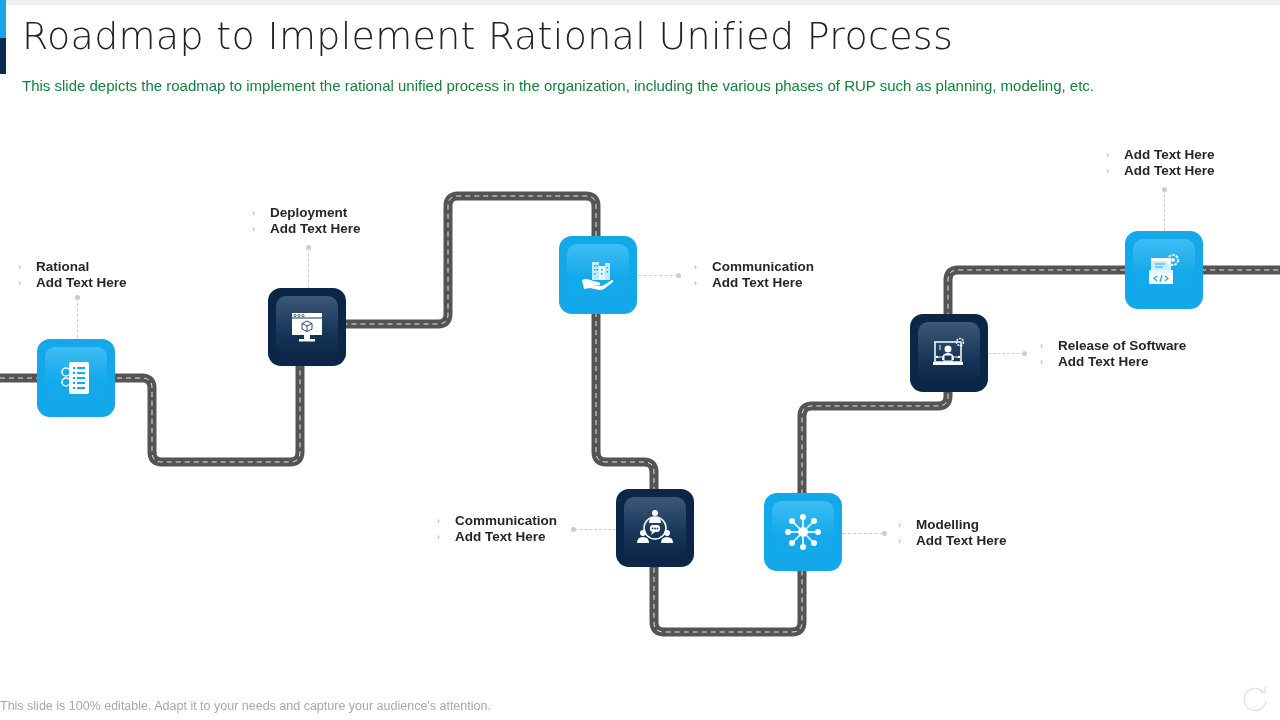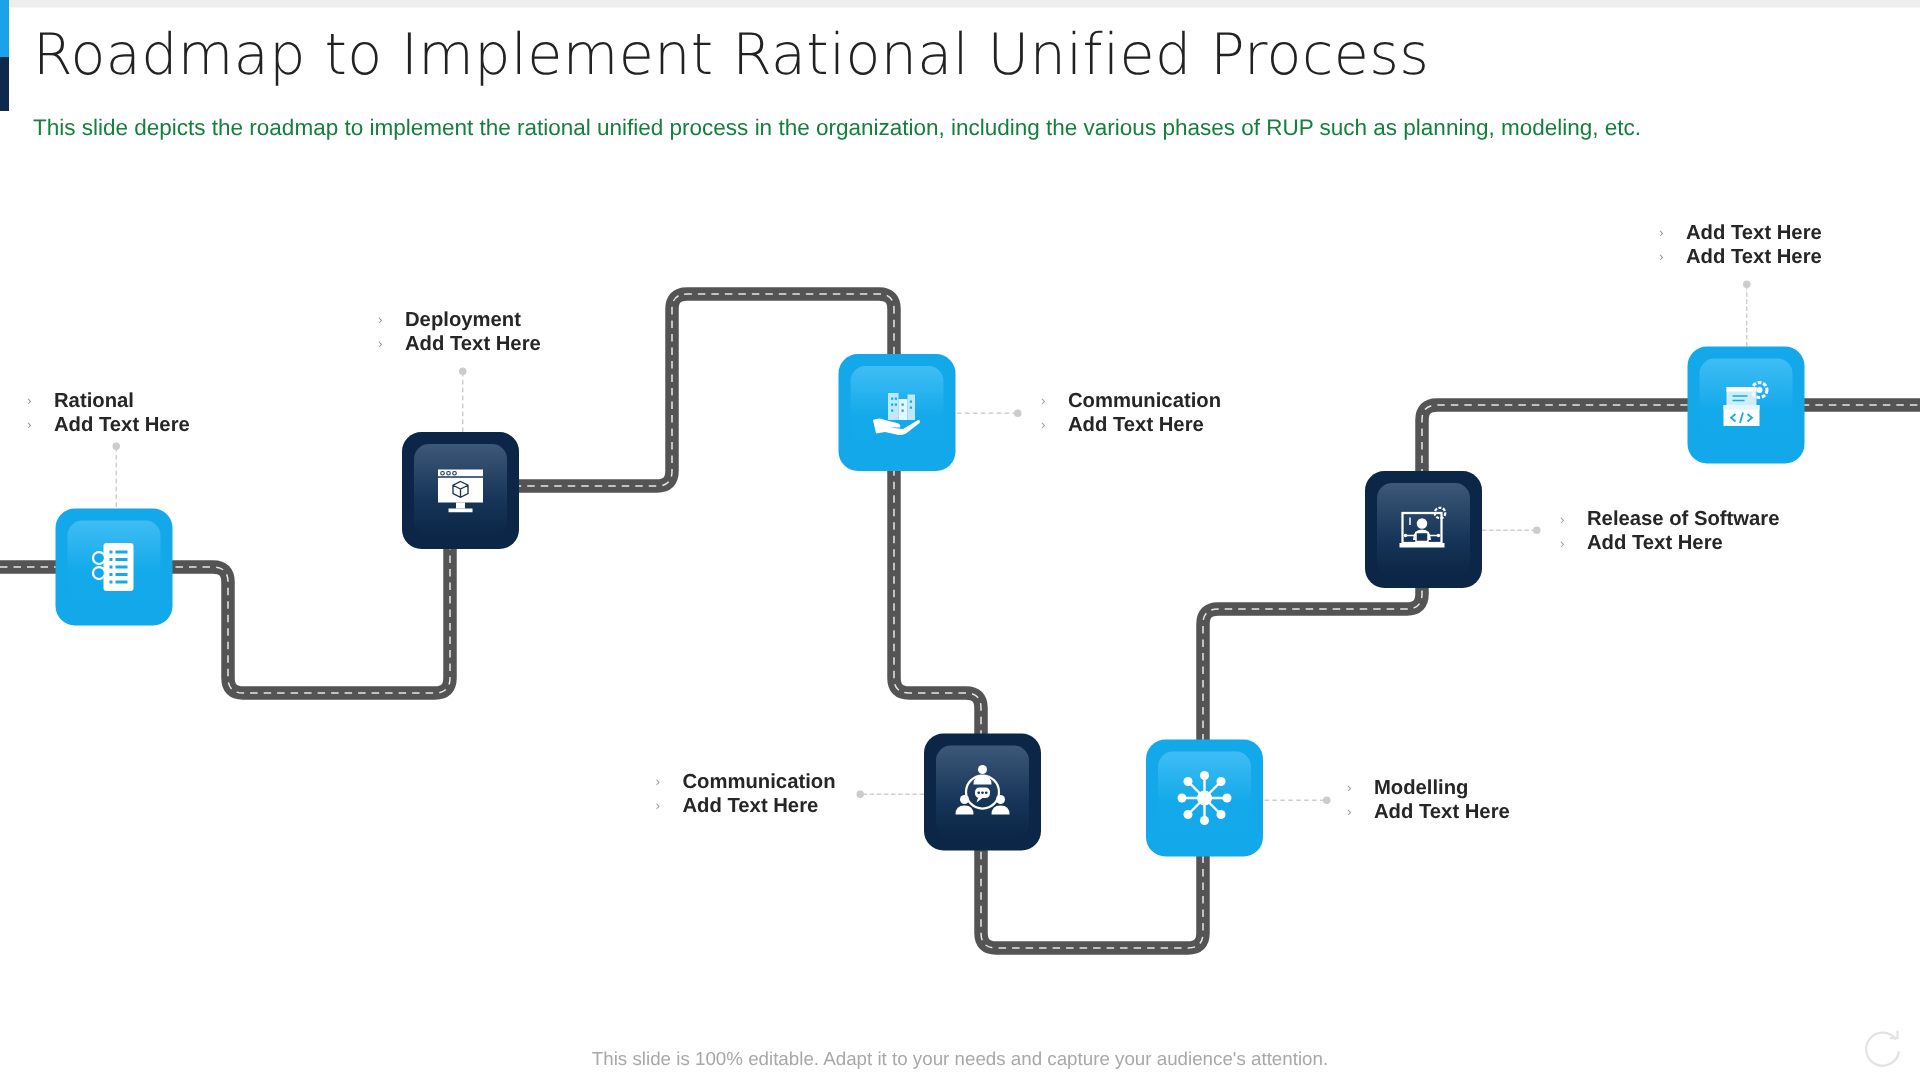--- a/index.html
+++ b/index.html
@@ -2,21 +2,21 @@
 <html><head>
 <meta charset="utf-8">
 <style>
   html, body { margin:0; padding:0; }
   body { width:1280px; height:720px; position:relative; overflow:hidden; background:#ffffff; font-family:"Liberation Sans", sans-serif; }
   .topbar { position:absolute; left:0; top:0; width:1280px; height:5px; background:#eeeeee; }
   .accent-top { position:absolute; left:0; top:0; width:6px; height:38px; background:#1aa3e8; }
   .accent-bottom { position:absolute; left:0; top:38px; width:6px; height:36px; background:#0d2a4d; }
   .title { position:absolute; left:22px; top:14px; font-size:38px; color:#222222; font-family:"DejaVu Sans", sans-serif; font-weight:200; letter-spacing:0.3px; white-space:nowrap;text-align:right; }
   .subtitle { position:absolute; left:22px; top:77px; font-size:15px; color:#15803d; white-space:nowrap; }
-  .footer { position:absolute; left:0; width:1280px; top:699px; text-align:center; font-size:12.5px; color:#a8a8a8; }
+  .footer { position:absolute; left:0; width:1280px; top:699px; text-align:left; font-size:12.5px; color:#a8a8a8; }
   .refresh { position:absolute; left:1240px; top:684px; width:30px; height:30px; }
   svg.road { position:absolute; left:0; top:0; }
   .node { position:absolute; width:78px; height:78px; border-radius:13px; box-sizing:border-box; }
   .node .inner { position:absolute; left:8px; top:8px; width:62px; height:62px; border-radius:10px; display:flex; align-items:center; justify-content:center; }
   .node.light { background:#12a8ea; }
   .node.light .inner { background:linear-gradient(180deg,#3fbdf4 0%,#13a9ea 55%,#12a8ea 100%); }
   .node.dark { background:#0b2646; }
   .node.dark .inner { background:linear-gradient(180deg,#3d5878 0%,#163558 60%,#0b2646 100%); }
   .label { position:absolute; font-size:13.5px; font-weight:bold; color:#262626; line-height:16px; }
   .label .row { display:flex; align-items:center; white-space:nowrap; }

